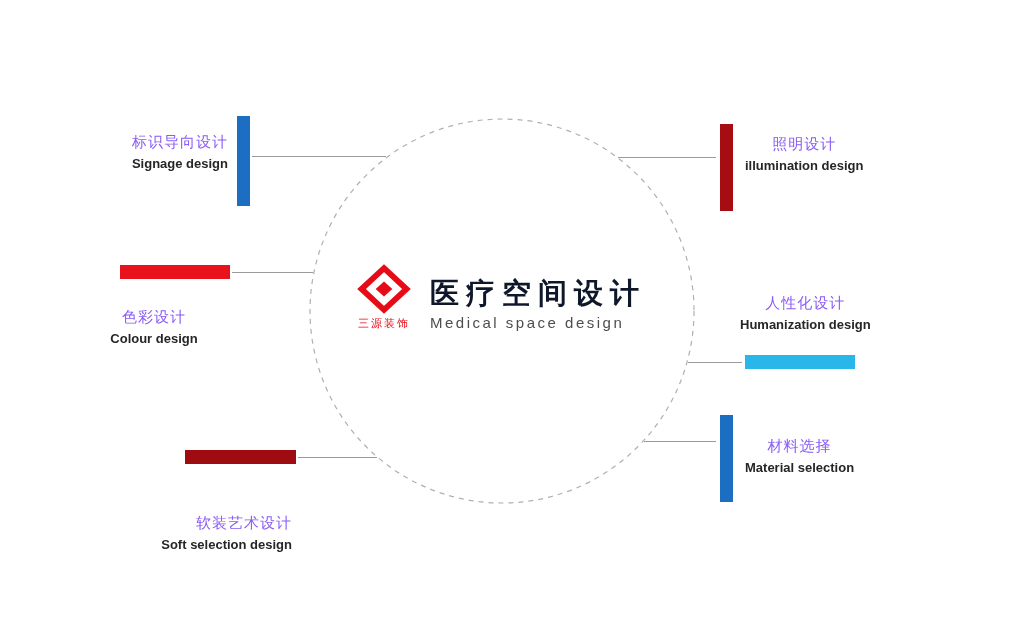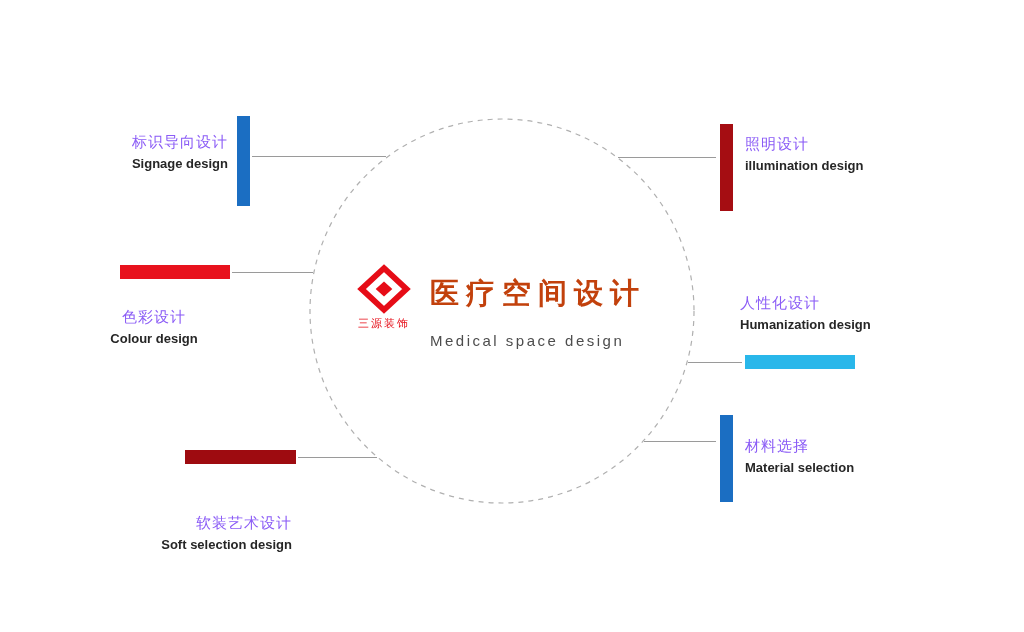--- a/index.html
+++ b/index.html
@@ -9,23 +9,23 @@
   }
   .abs{position:absolute;}
   .bar{display:block;}
   .bar-v{width:13px;height:88px;}
   .bar-h{width:110px;height:14px;}
   .line{height:1px;background:#9a9a9a;}
   .label .zh{font-size:15px;color:#8b5cf6;letter-spacing:1px;line-height:22px;white-space:nowrap;}
   .label .en{font-size:13px;font-weight:bold;color:#262626;line-height:22px;white-space:nowrap;}
   .t-right{text-align:right;}
   .t-center{text-align:center;}
-  .t-left{text-align:left;}
-  #center-title{font-size:29px;font-weight:600;color:#c2410c;letter-spacing:7px;line-height:34px;white-space:nowrap;}
-  #center-subtitle{font-size:15px;font-weight:500;color:#4d4d4d;letter-spacing:2.5px;margin-top:22px;white-space:nowrap;}
+  .t-left{text-align:center;}
+  #center-title{font-size:29px;font-weight:600;color:#0f172a;letter-spacing:7px;line-height:34px;white-space:nowrap;}
+  #center-subtitle{font-size:15px;font-weight:500;color:#4d4d4d;letter-spacing:2.5px;margin-top:4px;white-space:nowrap;}
   #logo-caption{font-size:11px;letter-spacing:2px;text-align:center;white-space:nowrap;}
 </style>
 </head>
 <body>
 
 <div id="canvas">
 
   <svg class="abs" style="left: 308px; top: 117px; color: rgb(176, 176, 176);" width="388" height="388">
     <circle cx="194" cy="194" r="192" fill="none" stroke="currentColor" stroke-width="1.2" stroke-dasharray="5,5"></circle>
   </svg>

